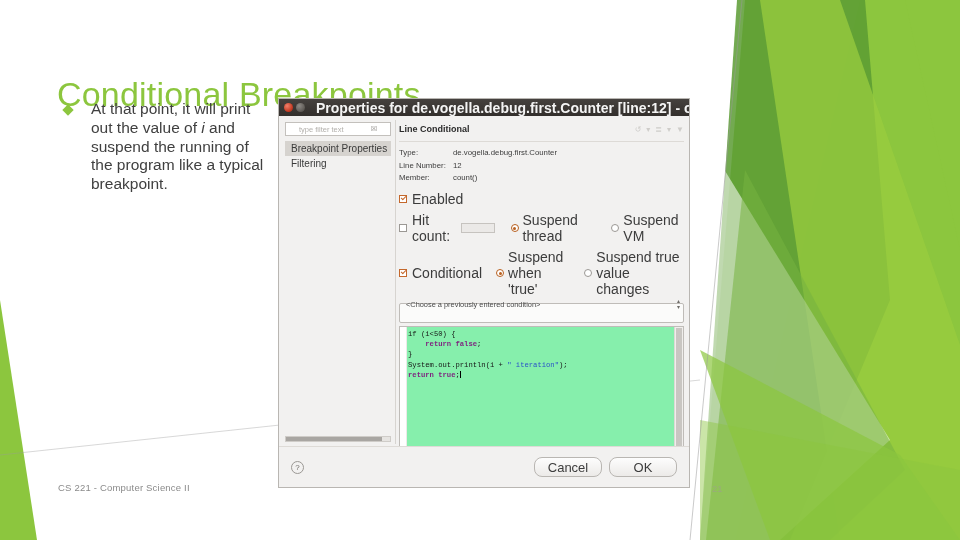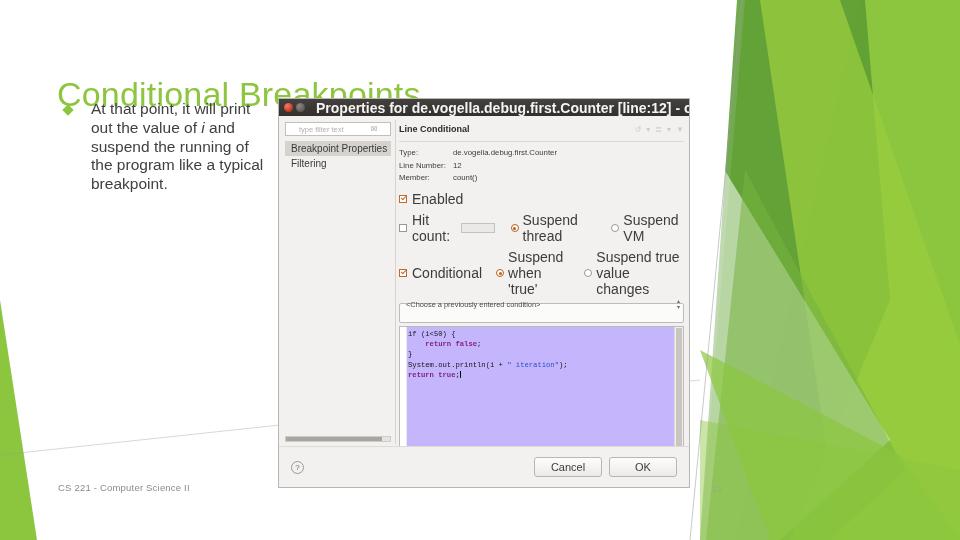--- a/index.html
+++ b/index.html
@@ -287,21 +287,21 @@
     color: #6f6c68;
     line-height: 1;
     display: flex;
     flex-direction: column;
   }
 
   
   .editor {
     margin-top: 3px;
     height: 178px;
-    background: #c4b5fd;
+    background: #86efac;
     border: 1px solid #bfbcb8;
     position: relative;
     box-sizing: border-box;
     overflow: hidden;
   }
   .editor .gutter {
     position: absolute;
     left: 0; top: 0; bottom: 0;
     width: 6px;
     background: #ffffff;
@@ -368,22 +368,22 @@
     align-items: center;
     justify-content: center;
     box-sizing: border-box;
   }
   .dlg-btns { margin-left: auto; display: flex; gap: 7px; }
   .dbtn {
     min-width: 66px;
     height: 18px;
     background: linear-gradient(to bottom, #fdfdfd, #eceae8);
     border: 1px solid #b9b6b2;
-    border-radius: 3px;
-    font-size: 11px;
+    border-radius: 8px;
+    font-size: 13px;
     color: #3c3c3c;
     display: flex;
     align-items: center;
     justify-content: center;
   }
 </style>
 </head>
 <body>
 
 <div id="slide">

